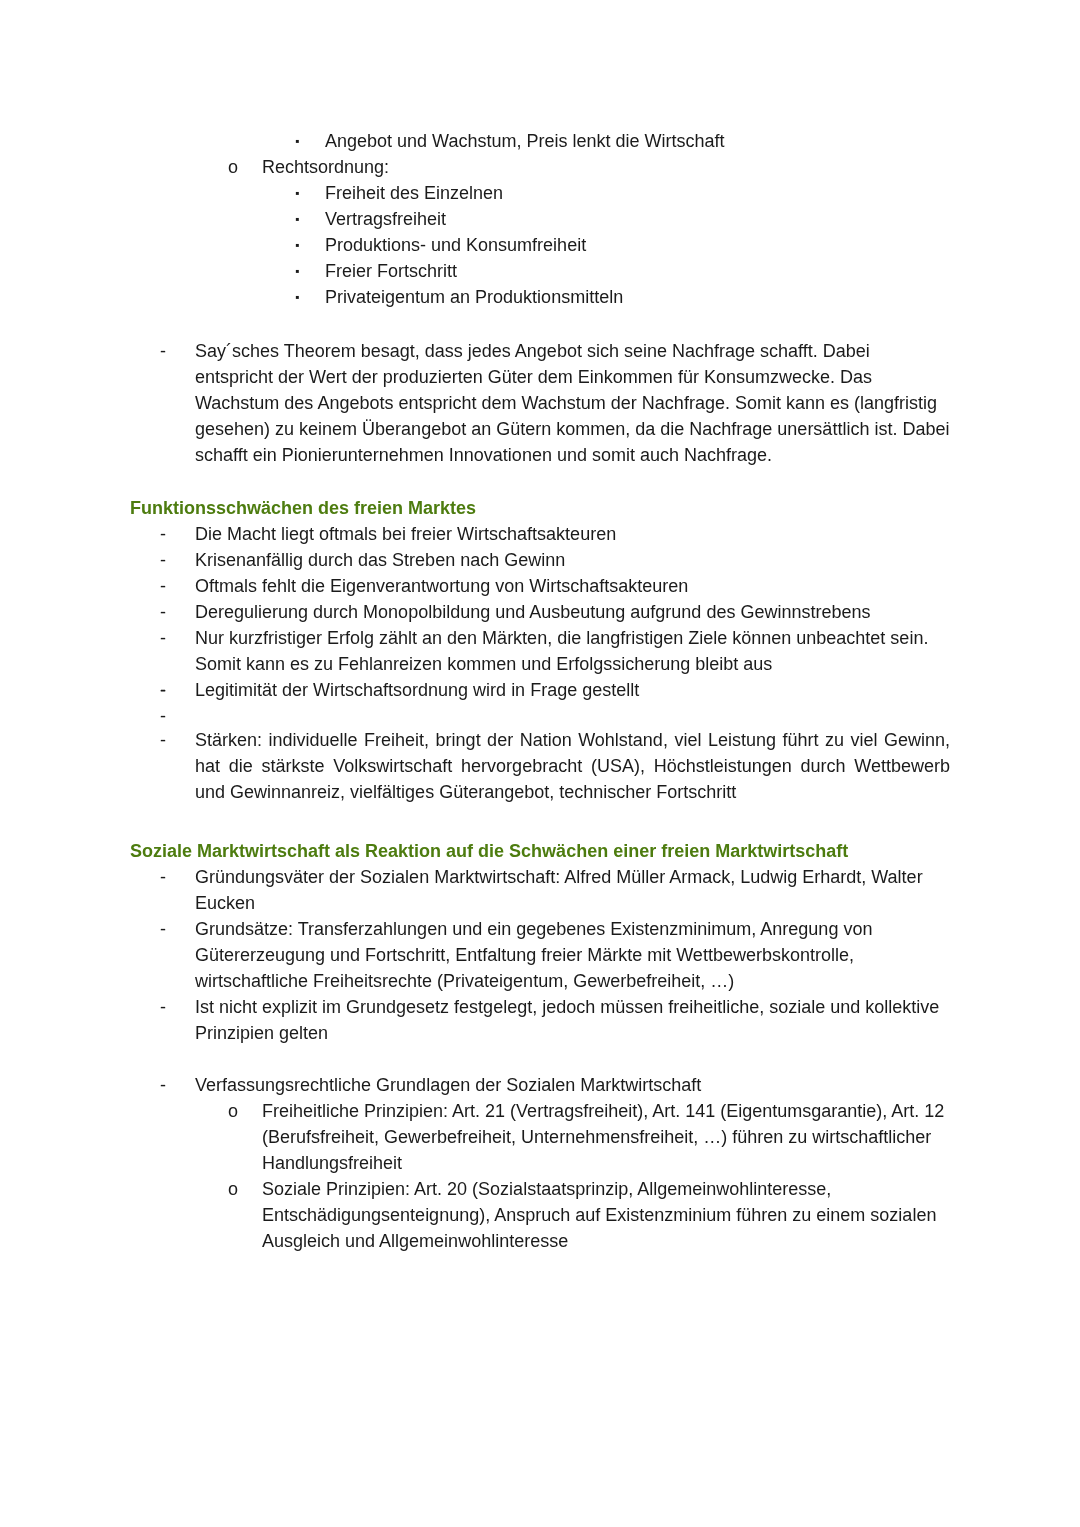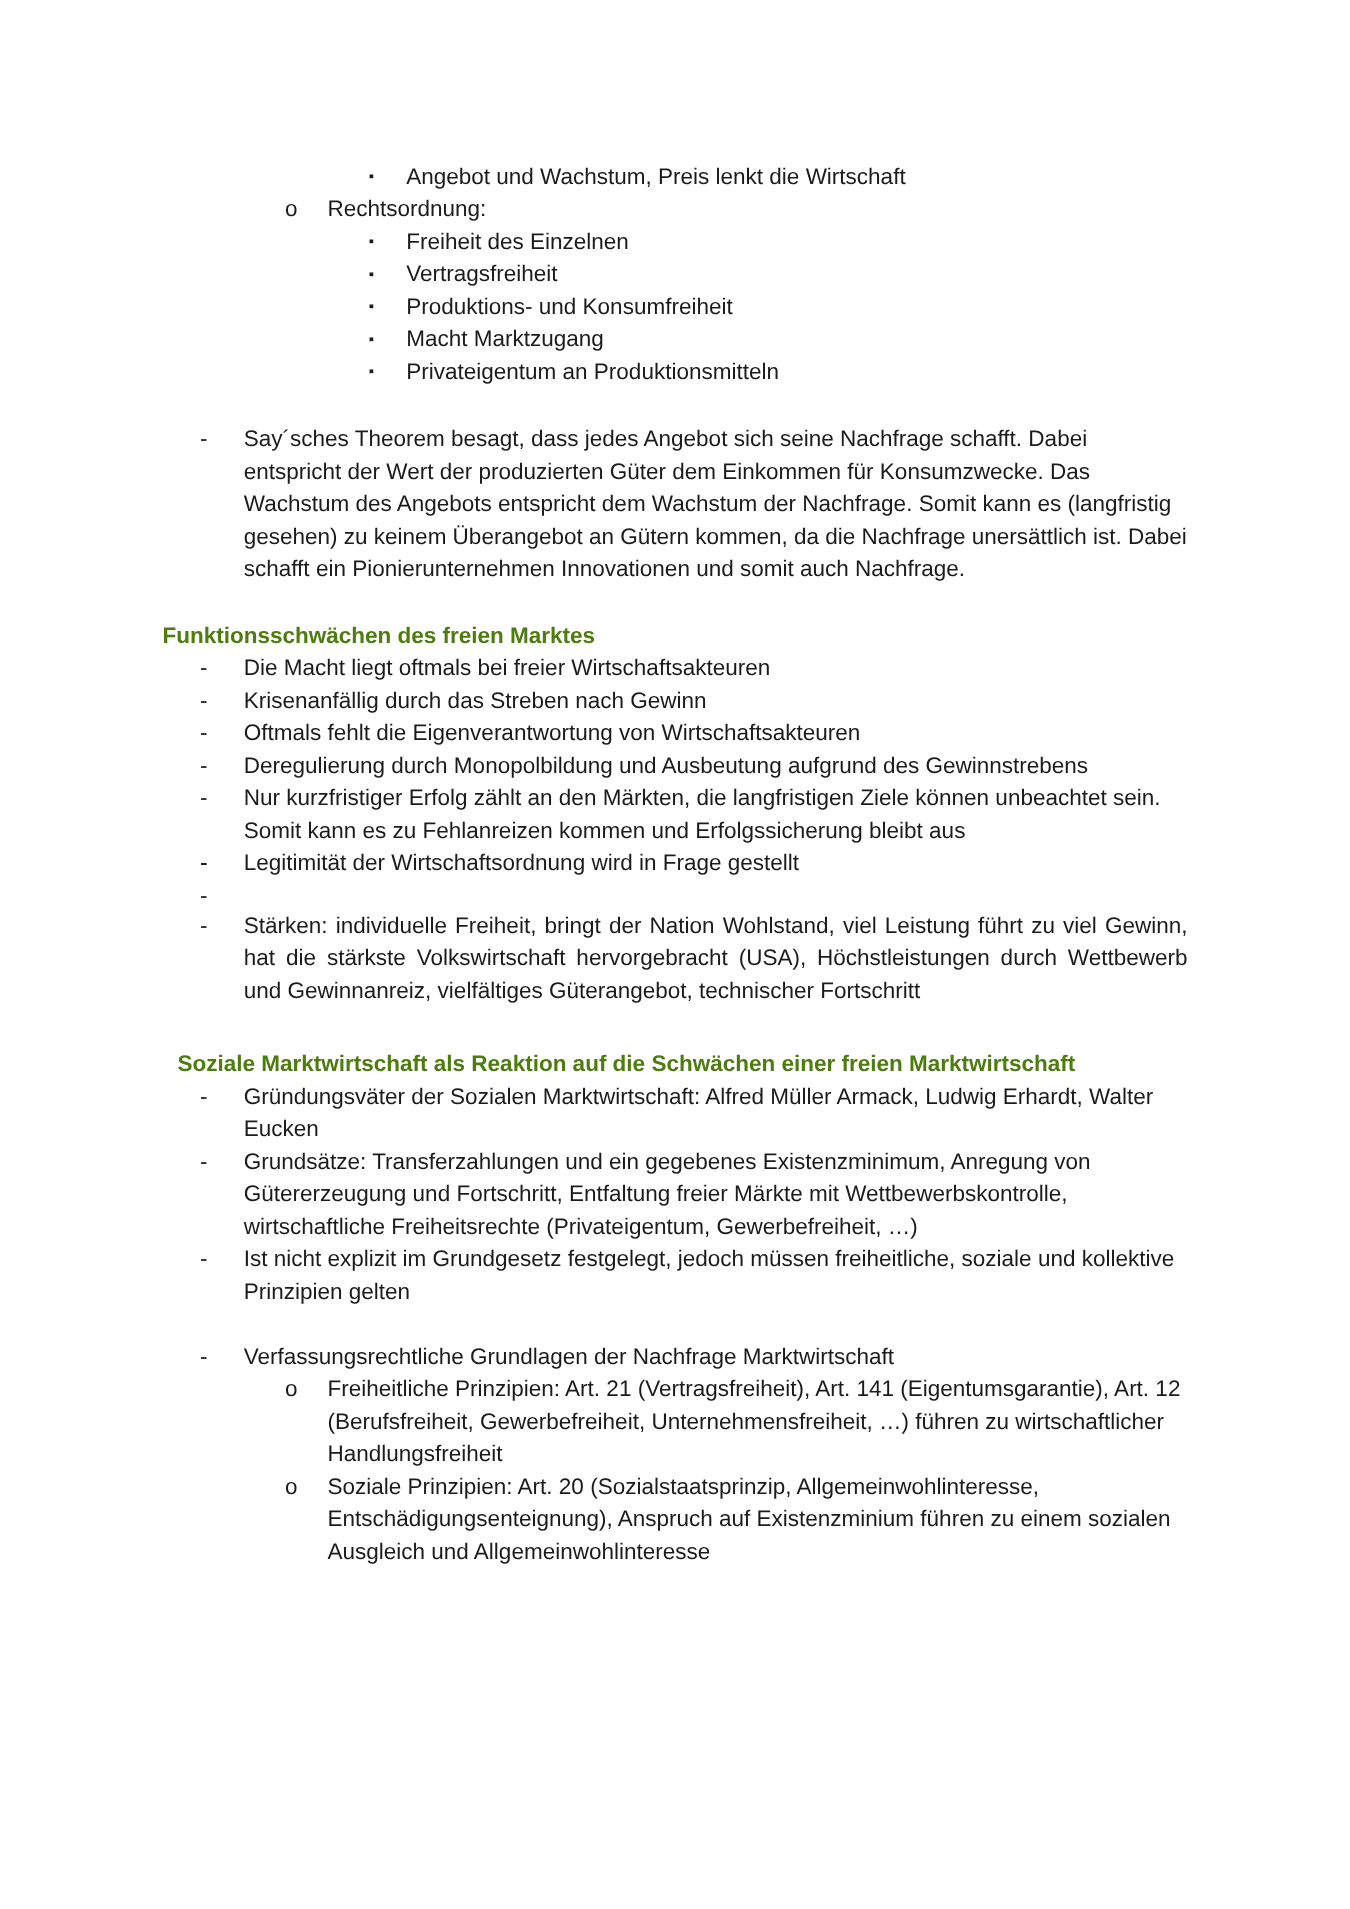--- a/index.html
+++ b/index.html
@@ -37,21 +37,21 @@
   
   .l2 { padding-left: 132px; }
   .l2 > .marker { left: 98px; }
   
   .l3 { padding-left: 195px; }
   .l3 > .marker { left: 165px; font-size: 12px; }
   .justify { text-align: justify; }
   .mt-say { margin-top: 28px; }
   .mt-h1 { margin-top: 27px; }
   .mt-strengths { margin-top: 24px; }
-  .mt-h2 { margin-top: 33px; margin-left: 12px; }
+  .mt-h2 { margin-top: 33px; }
   .mt-const { margin-top: 26px; }
 </style>
 </head>
 <body>
 
 <div class="page">
   <div class="content">
 
     <div class="li l3">
       <span class="marker">▪</span>
@@ -70,21 +70,21 @@
     <div class="li l3">
       <span class="marker">▪</span>
       <span>Vertragsfreiheit</span>
     </div>
     <div class="li l3">
       <span class="marker">▪</span>
       <span>Produktions- und Konsumfreiheit</span>
     </div>
     <div class="li l3">
       <span class="marker">▪</span>
-      <span>Macht Marktzugang</span>
+      <span>Freier Fortschritt</span>
     </div>
     <div class="li l3">
       <span class="marker">▪</span>
       <span>Privateigentum an Produktionsmitteln</span>
     </div>
 
     <div class="li l1 mt-say">
       <span class="marker">-</span>
       <span>Say´sches Theorem besagt, dass jedes Angebot sich seine Nachfrage schafft. Dabei entspricht der Wert der produzierten Güter dem Einkommen für Konsumzwecke. Das Wachstum des Angebots entspricht dem Wachstum der Nachfrage. Somit kann es (langfristig gesehen) zu keinem Überangebot an Gütern kommen, da die Nachfrage unersättlich ist. Dabei schafft ein Pionierunternehmen Innovationen und somit auch Nachfrage.</span>
     </div>
@@ -137,21 +137,21 @@
       <span class="marker">-</span>
       <span>Grundsätze: Transferzahlungen und ein gegebenes Existenzminimum, Anregung von Gütererzeugung und Fortschritt, Entfaltung freier Märkte mit Wettbewerbskontrolle, wirtschaftliche Freiheitsrechte (Privateigentum, Gewerbefreiheit, …)</span>
     </div>
     <div class="li l1">
       <span class="marker">-</span>
       <span>Ist nicht explizit im Grundgesetz festgelegt, jedoch müssen freiheitliche, soziale und kollektive Prinzipien gelten</span>
     </div>
 
     <div class="li l1 mt-const">
       <span class="marker">-</span>
-      <span>Verfassungsrechtliche Grundlagen der Nachfrage Marktwirtschaft</span>
+      <span>Verfassungsrechtliche Grundlagen der Sozialen Marktwirtschaft</span>
     </div>
 
     <div class="li l2">
       <span class="marker">o</span>
       <span>Freiheitliche Prinzipien: Art. 21 (Vertragsfreiheit), Art. 141 (Eigentumsgarantie), Art. 12 (Berufsfreiheit, Gewerbefreiheit, Unternehmensfreiheit, …) führen zu wirtschaftlicher Handlungsfreiheit</span>
     </div>
     <div class="li l2">
       <span class="marker">o</span>
       <span>Soziale Prinzipien: Art. 20 (Sozialstaatsprinzip, Allgemeinwohlinteresse, Entschädigungsenteignung), Anspruch auf Existenzminium führen zu einem sozialen Ausgleich und Allgemeinwohlinteresse</span>
     </div>

